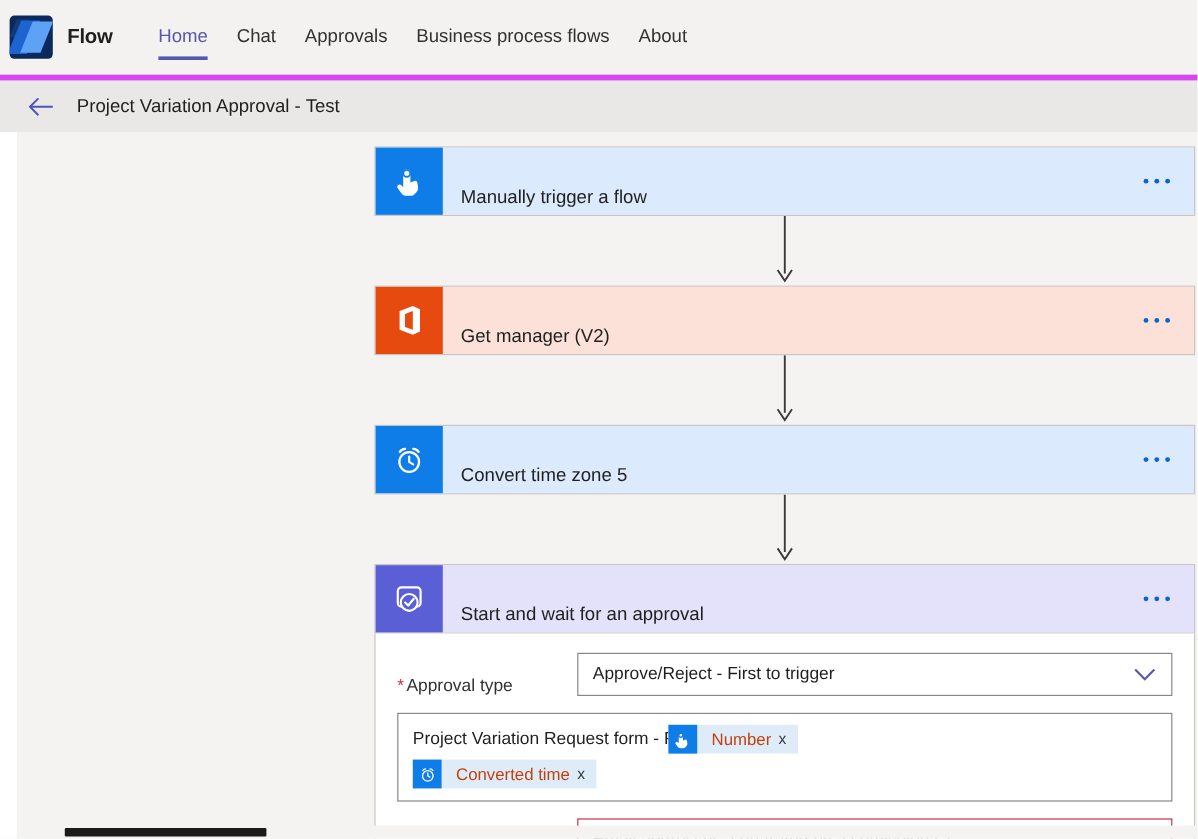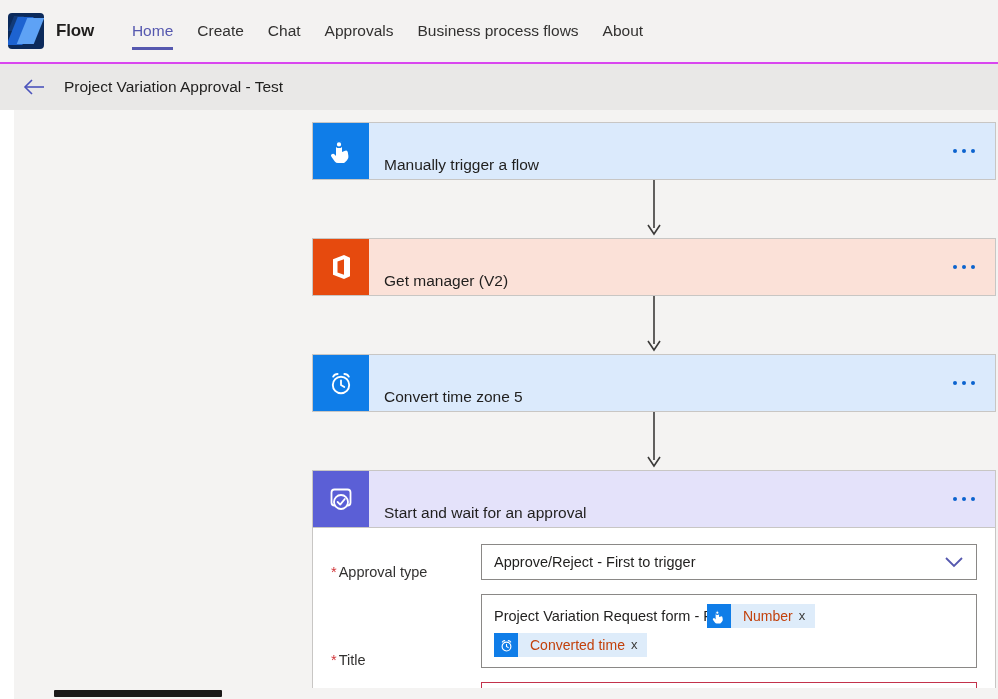--- a/index.html
+++ b/index.html
@@ -79,21 +79,21 @@
     background: #5558af;
   }
 
   
   .crumbbar {
     height: 48px;
     background: #e9e8e7;
     display: flex;
     align-items: center;
     padding-left: 14px;
-    border-top: 2px solid #d946ef;
+    border-top: 5px solid #d946ef;
   }
   .back-btn {
     width: 40px; height: 32px;
     display: flex; align-items: center; justify-content: center;
     cursor: pointer;
     color: #4b53bc;
   }
   .crumb-title {
     font-size: 15.5px;
     color: #201f1e;
@@ -282,21 +282,20 @@
 
 <div class="appbar">
   <div class="logo-box">
     <span class="bolt-c"></span>
     <span class="bolt-a"></span>
     <span class="bolt-b"></span>
   </div>
   <div class="brand">Flow</div>
   <div class="nav">
     <div class="nav-item active">Home</div>
-    <div class="nav-item">Create</div>
     <div class="nav-item">Chat</div>
     <div class="nav-item">Approvals</div>
     <div class="nav-item">Business process flows</div>
     <div class="nav-item">About</div>
   </div>
 </div>
 
 <div class="crumbbar">
   <div class="back-btn">
     <svg width="22" height="16" viewBox="0 0 22 16" aria-hidden="true">
@@ -414,23 +413,20 @@
             <span class="chev">
               <svg width="20" height="12" viewBox="0 0 20 12" aria-hidden="true">
                 <path d="M2 2 L10 10 L18 2" fill="none" stroke="#5558af" stroke-width="1.8"></path>
               </svg>
             </span>
           </div>
         </div>
       </div>
 
       <div class="field-row">
-        <div class="field-label">
-          <span class="req">*</span><span>Title</span>
-        </div>
         <div class="field-ctrl">
           <div class="token-box">
             <div class="token-line">
               <span class="token-text">Project Variation Request form - P</span>
               <span class="token">
                 <span class="tok-ico">
                   <svg width="15" height="15" viewBox="0 0 26 26" aria-hidden="true">
                     <path d="M11 3 a3 3 0 0 1 3 3 v8 l3.2-1.2 a2 2 0 0 1 2.6 1.5 l0.6 3.6 a5 5 0 0 1-1.4 4.3 l-2 2 a3 3 0 0 1-2.1 0.9 H10 a4 4 0 0 1-3.2-1.6 L3.6 19 a2 2 0 0 1 0.6-3 a2 2 0 0 1 2.4 0.5 L8 18 V6 a3 3 0 0 1 3-3 z" fill="#ffffff"></path>
                     <circle cx="11" cy="6.4" r="2.9" fill="none" stroke="#0f7de8" stroke-width="2"></circle>
                   </svg>

